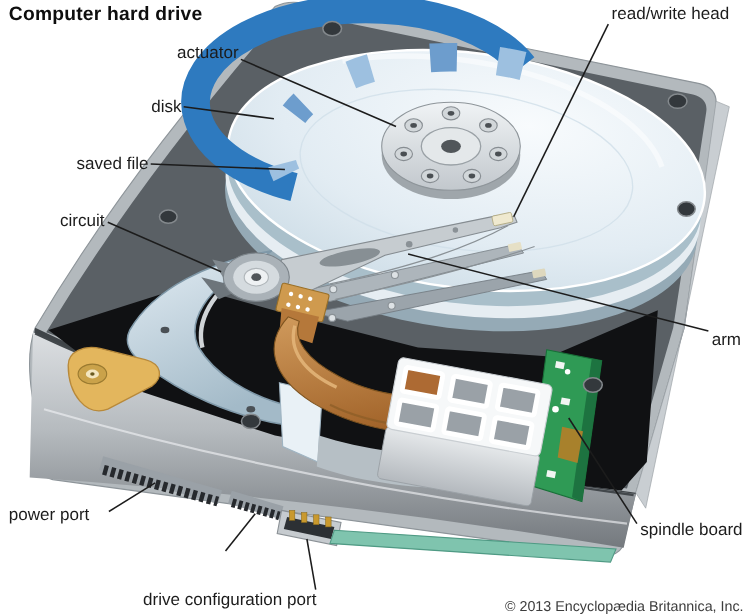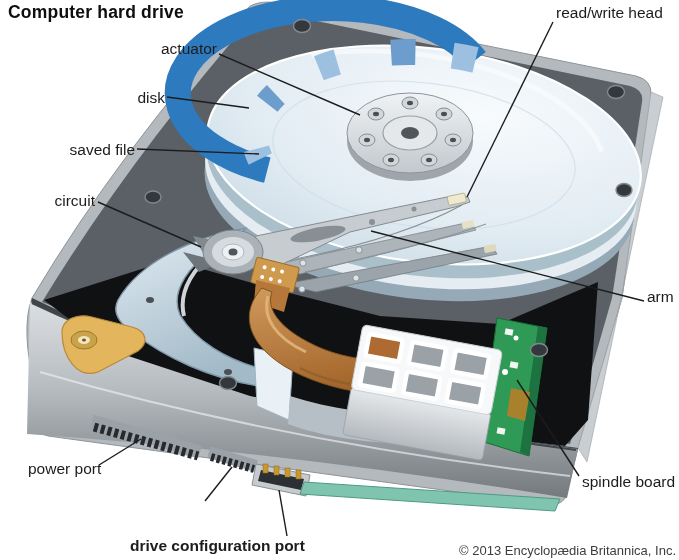--- a/index.html
+++ b/index.html
@@ -17,25 +17,25 @@
   }
   .label{
     position:absolute;
     font-size:15.5px;color:#1c1c1c;white-space:nowrap;line-height:1;
   }
   .lbl-spindle{right:462px;top:41px;}
   .lbl-disk{right:514px;top:90px;}
   .lbl-saved-file{right:544px;top:142px;text-align:center;}
   .lbl-actuator{right:584px;top:193px;}
   .lbl-rw-head{left:556px;top:5px;text-align:center;}
-  .lbl-arm{left:647px;top:289px;}
+  .lbl-arm{left:647px;top:302px;}
   .lbl-circuit-board{left:582px;top:474px;}
-  .lbl-power-port{left:28px;top:461px;}
+  .lbl-power-port{left:8px;top:461px;}
   .lbl-data-cable-port{left:85px;top:500px;}
-  .lbl-drive-config-port{left:130px;top:538px;font-weight:bold;}
+  .lbl-drive-config-port{left:130px;top:538px;}
   .credit{
     position:absolute;right:3px;bottom:2px;
     font-size:13px;color:#3d3d3d;white-space:nowrap;margin-left:23px;
   }
 </style>
 </head>
 <body>
 
 <div class="figure">
 

